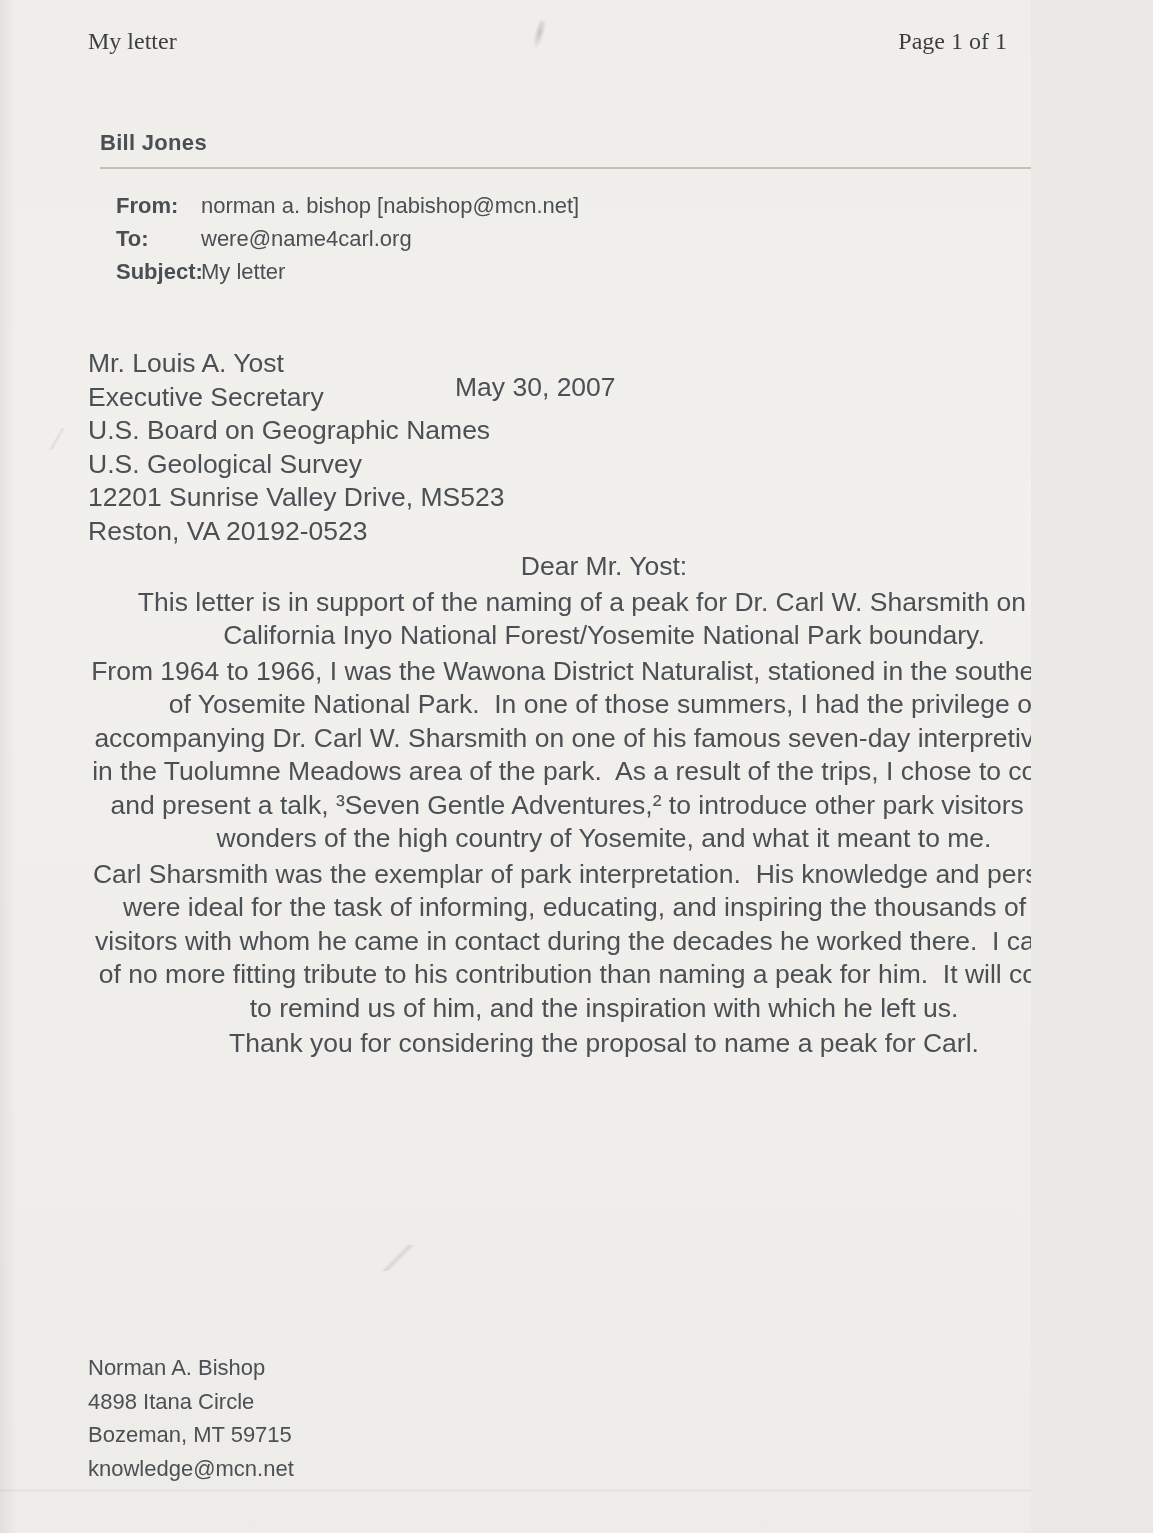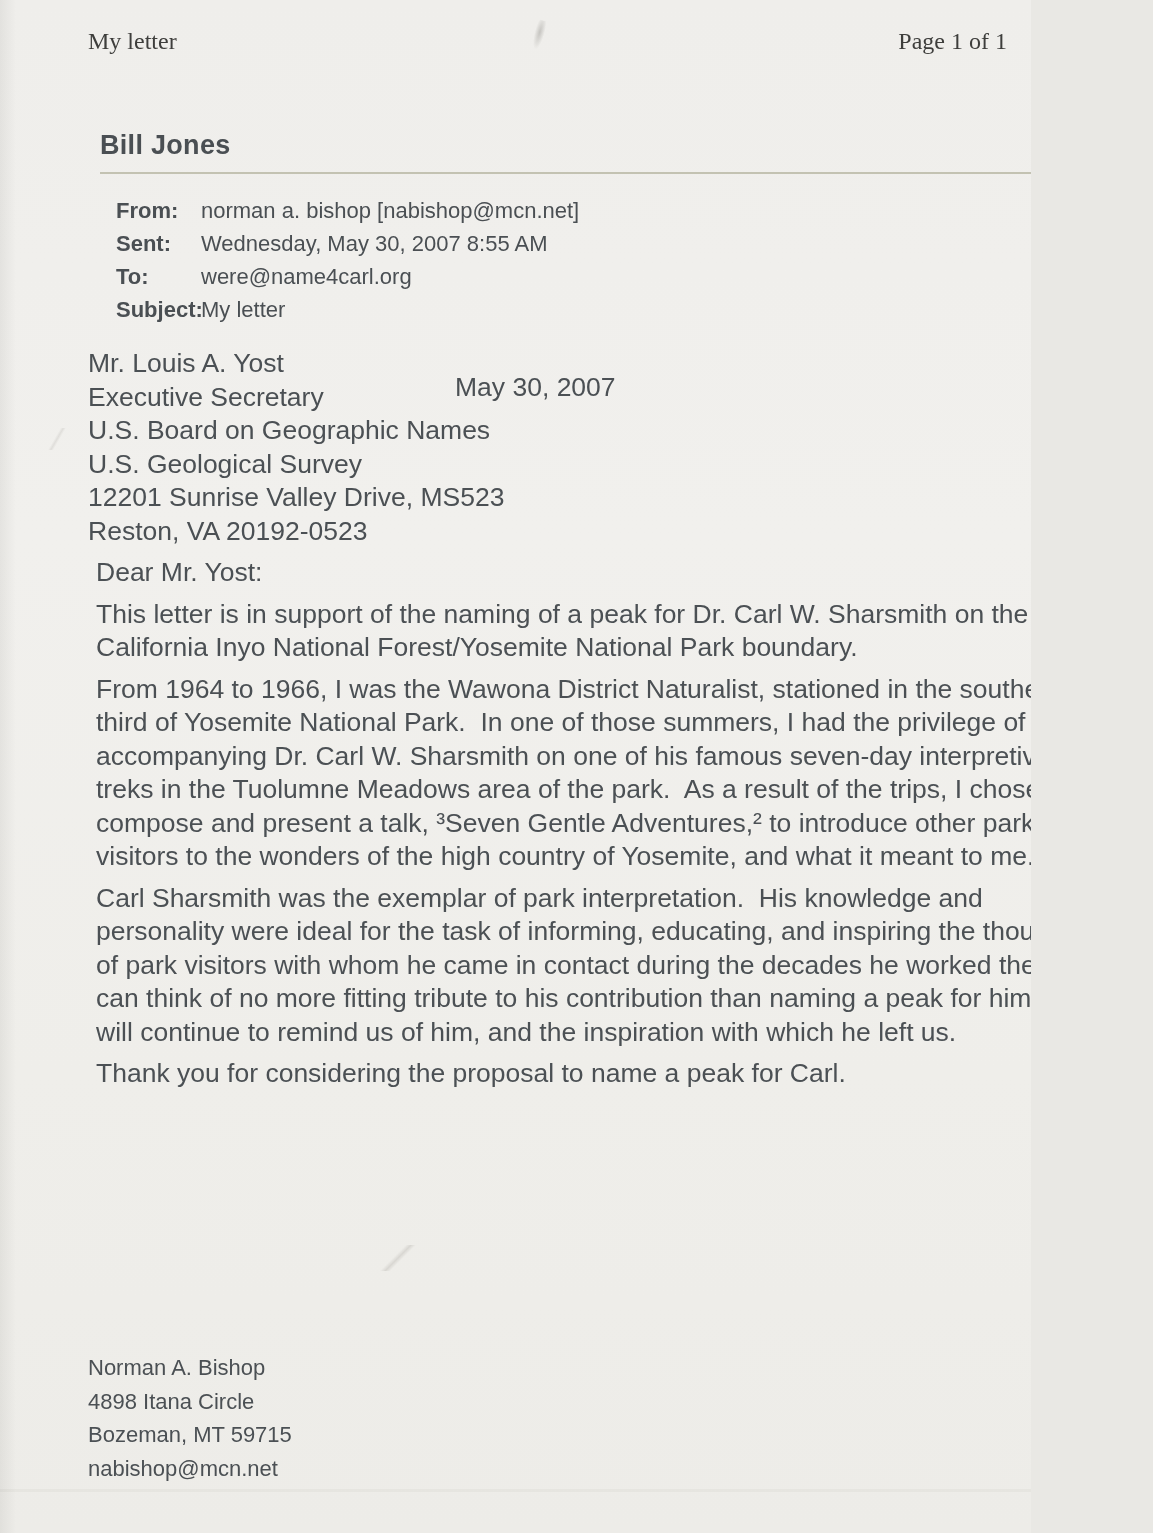--- a/index.html
+++ b/index.html
@@ -25,32 +25,32 @@
     background: rgba(120,115,105,0.06);
   }
   .doc-header {
     position: absolute; top: 28px; left: 88px; right: 24px;
     display: flex; justify-content: space-between;
     font-family: "Liberation Serif", serif;
     font-size: 24px; color: #3e3e3c;
   }
   .email-section { position: absolute; top: 130px; left: 100px; width: 1023px; }
   .bill-jones {
-    font-weight: bold; font-size: 27px; color: #4a4f53; letter-spacing: 0.3px;
+    font-weight: bold; font-size: 22px; color: #4a4f53; letter-spacing: 0.3px;
   }
   .rule { height: 2px; background: #c3c2b2; margin-top: 11px; }
   .hdr-table { margin-top: 20px; }
   .hdr-row { display: flex; font-size: 22px; line-height: 33px; margin-left: 16px; color: #4a4f53; }
   .hdr-label { font-weight: bold; width: 85px; flex-shrink: 0; }
   .hdr-value { }
   .letter {
     position: absolute; top: 347px; left: 88px; width: 1032px;
     font-size: 26.5px; line-height: 33.5px; color: #4b5054;
   }
-  .letter p { margin: 8px; white-space: pre-wrap; }
+  .letter p { margin: 2px; white-space: pre-wrap; text-align: center; }
   .addr-line1 { position: relative; }
   .letter-date { position: absolute; left: 367px; top: 12px; margin-top: 12px; }
   .salutation { margin-top: 25px; }
   .para-1 { margin-top: 27px; }
   .para-gap { margin-top: 33px; }
   .signature {
     position: absolute; top: 1351px; left: 88px;
     font-size: 22px; line-height: 33.5px; color: #4b5054;
   }
   .sig-line { white-space: pre; }
@@ -89,24 +89,20 @@
 
   <div class="email-section">
     <div class="bill-jones">Bill Jones</div>
     <div class="rule"></div>
     <div class="hdr-table">
       <div class="hdr-row">
         <span class="hdr-label">From:</span>
         <span class="hdr-value">norman a. bishop [nabishop@mcn.net]</span>
       </div>
       <div class="hdr-row">
-        <span class="hdr-label">Sent:</span>
-        <span class="hdr-value">Wednesday, May 30, 2007 8:55 AM</span>
-      </div>
-      <div class="hdr-row">
         <span class="hdr-label">To:</span>
         <span class="hdr-value">were@name4carl.org</span>
       </div>
       <div class="hdr-row">
         <span class="hdr-label">Subject:</span>
         <span class="hdr-value">My letter</span>
       </div>
     </div>
   </div>
 
@@ -126,21 +122,21 @@
     <p class="para-1">This letter is in support of the naming of a peak for Dr. Carl W. Sharsmith on the California Inyo National Forest/Yosemite National Park boundary.</p>
     <p class="para-gap">From 1964 to 1966, I was the Wawona District Naturalist, stationed in the southern third of Yosemite National Park.  In one of those summers, I had the privilege of accompanying Dr. Carl W. Sharsmith on one of his famous seven-day interpretive treks in the Tuolumne Meadows area of the park.  As a result of the trips, I chose to compose and present a talk, ³Seven Gentle Adventures,² to introduce other park visitors to the wonders of the high country of Yosemite, and what it meant to me.</p>
     <p class="para-gap">Carl Sharsmith was the exemplar of park interpretation.  His knowledge and personality were ideal for the task of informing, educating, and inspiring the thousands of park visitors with whom he came in contact during the decades he worked there.  I can think of no more fitting tribute to his contribution than naming a peak for him.  It will continue to remind us of him, and the inspiration with which he left us.</p>
     <p class="para-gap">Thank you for considering the proposal to name a peak for Carl.</p>
   </div>
 
   <div class="signature">
     <div class="sig-line">Norman A. Bishop</div>
     <div class="sig-line">4898 Itana Circle</div>
     <div class="sig-line">Bozeman, MT 59715</div>
-    <div class="sig-line">nabishop@mcn.net</div>
+    <div class="sig-line">knowledge@mcn.net</div>
   </div>
 
   <div class="artifact artifact-speck"></div>
   <div class="artifact artifact-smudge"></div>
   <div class="artifact artifact-crease"></div>
   <div class="artifact artifact-crease2"></div>
 
 </div>
 
 </body></html>

